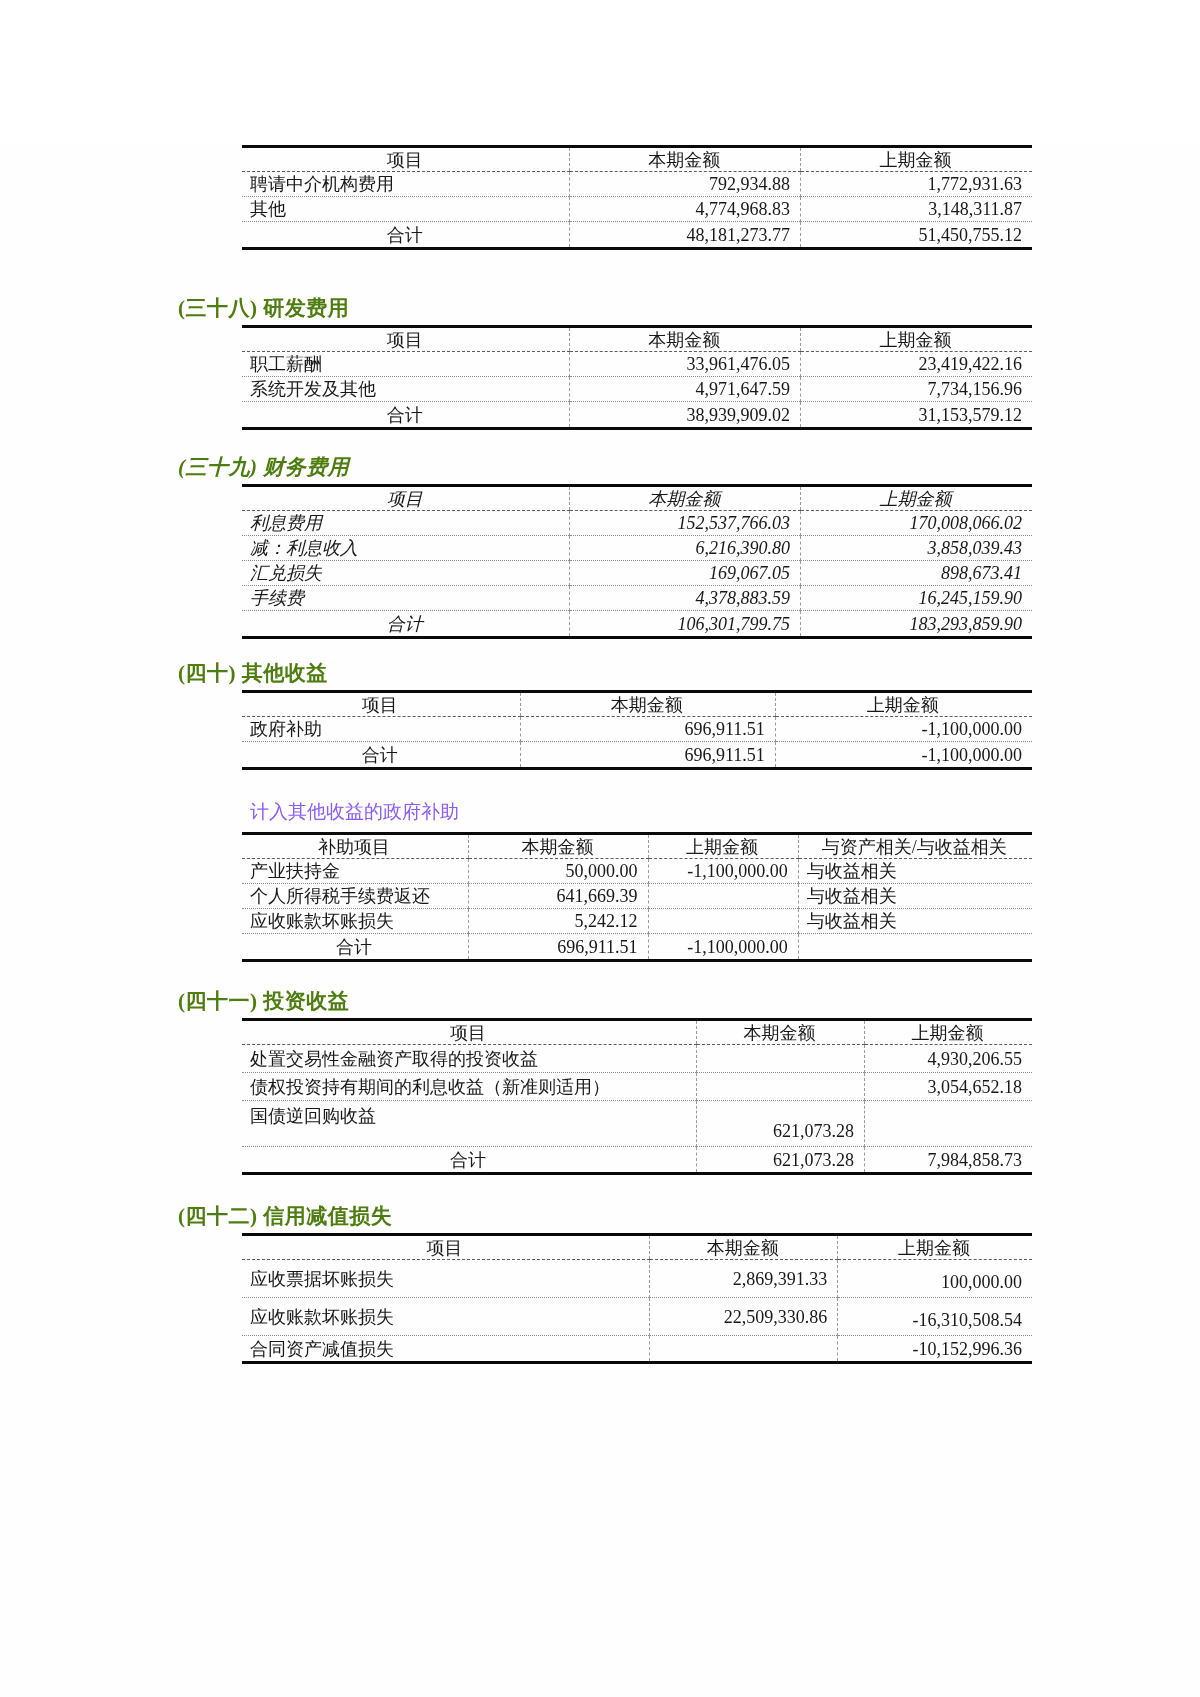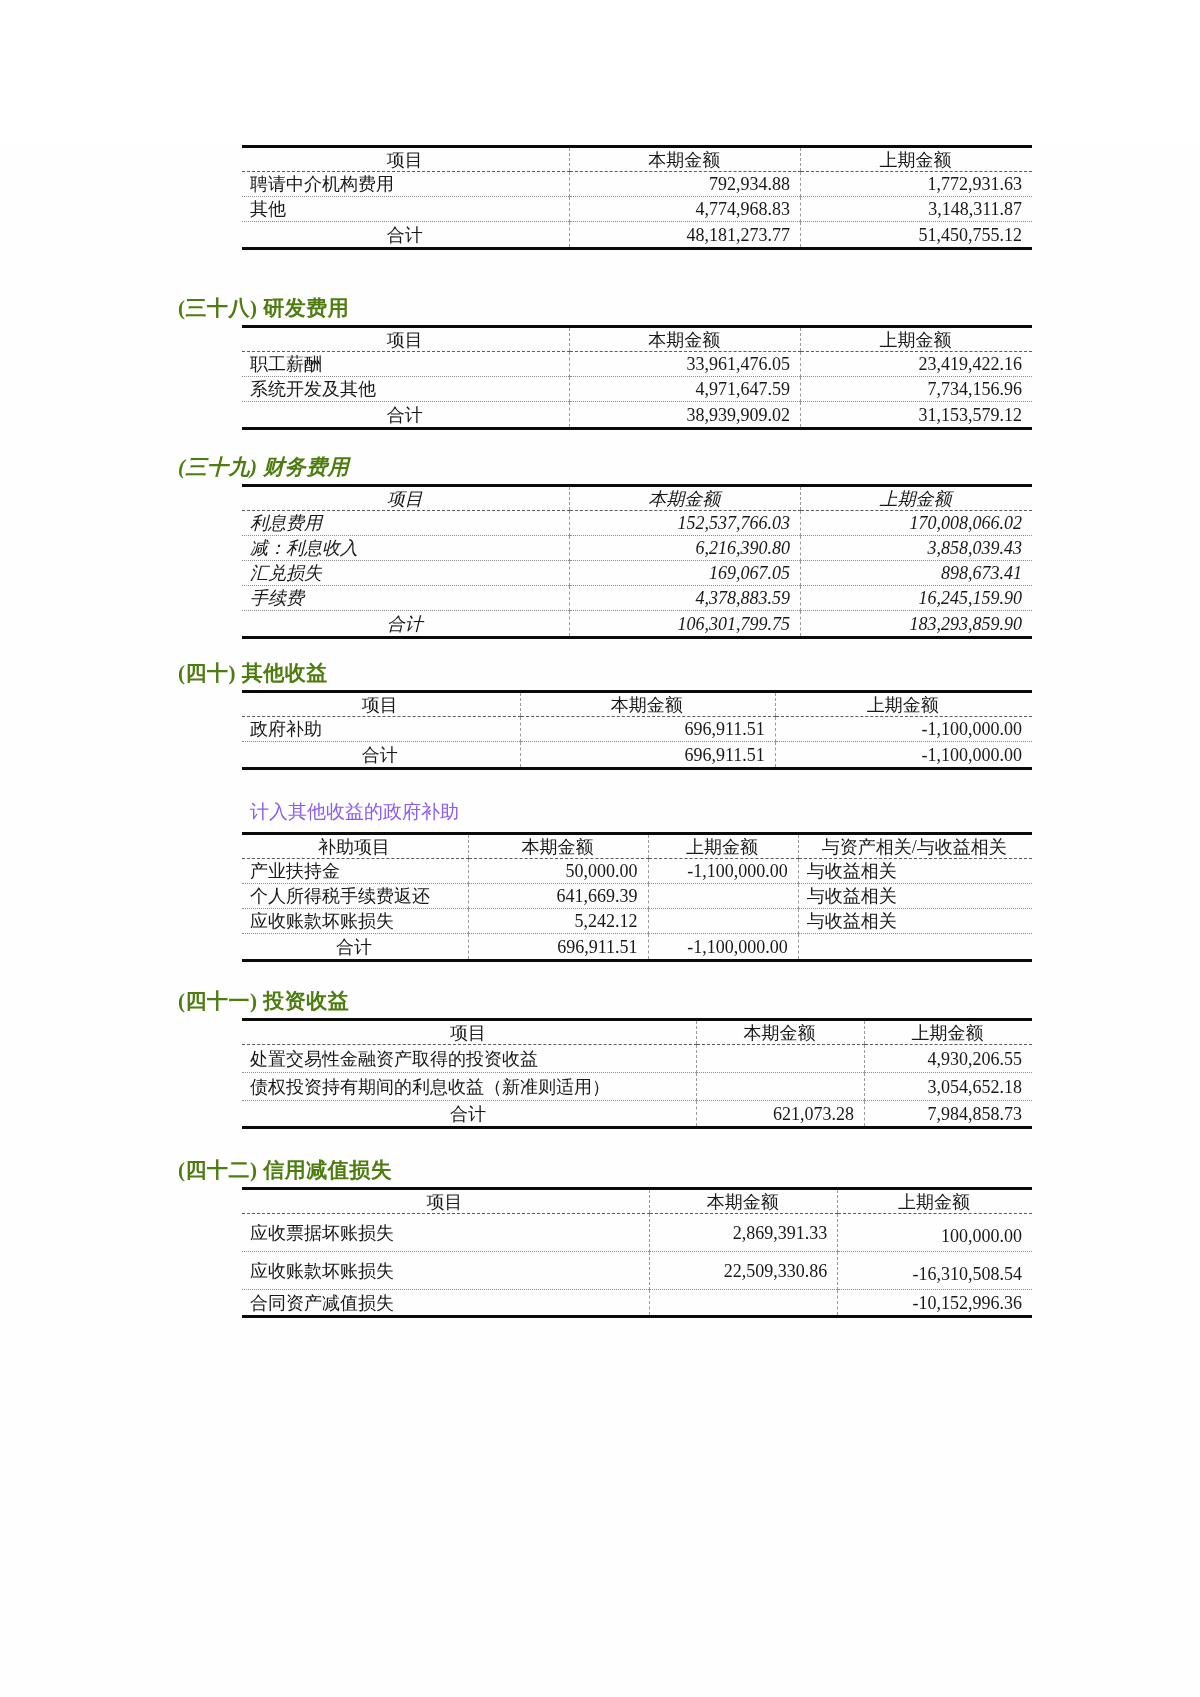--- a/index.html
+++ b/index.html
@@ -253,20 +253,25 @@
             <tr class="rsep" style="height: 28px;">
               <td class="al-l">处置交易性金融资产取得的投资收益</td>
               <td class="al-l"></td>
               <td class="al-r">4,930,206.55</td>
             </tr>
             <tr class="rsep" style="height: 28px;">
               <td class="al-l">债权投资持有期间的利息收益（新准则适用）</td>
               <td class="al-l"></td>
               <td class="al-r">3,054,652.18</td>
             </tr>
+            <tr class="rsep" style="height: 46px;">
+              <td class="al-l v-top">国债逆回购收益</td>
+              <td class="al-r v-bot">621,073.28</td>
+              <td class="al-l"></td>
+            </tr>
             <tr style="height: 27px;">
               <td class="al-c">合计</td>
               <td class="al-r">621,073.28</td>
               <td class="al-r">7,984,858.73</td>
             </tr>
           </tbody>
         </table>
       </section>
       <section style="margin-top: 28px;">
         <h2 class="sec-heading">(四十二) 信用减值损失</h2>

